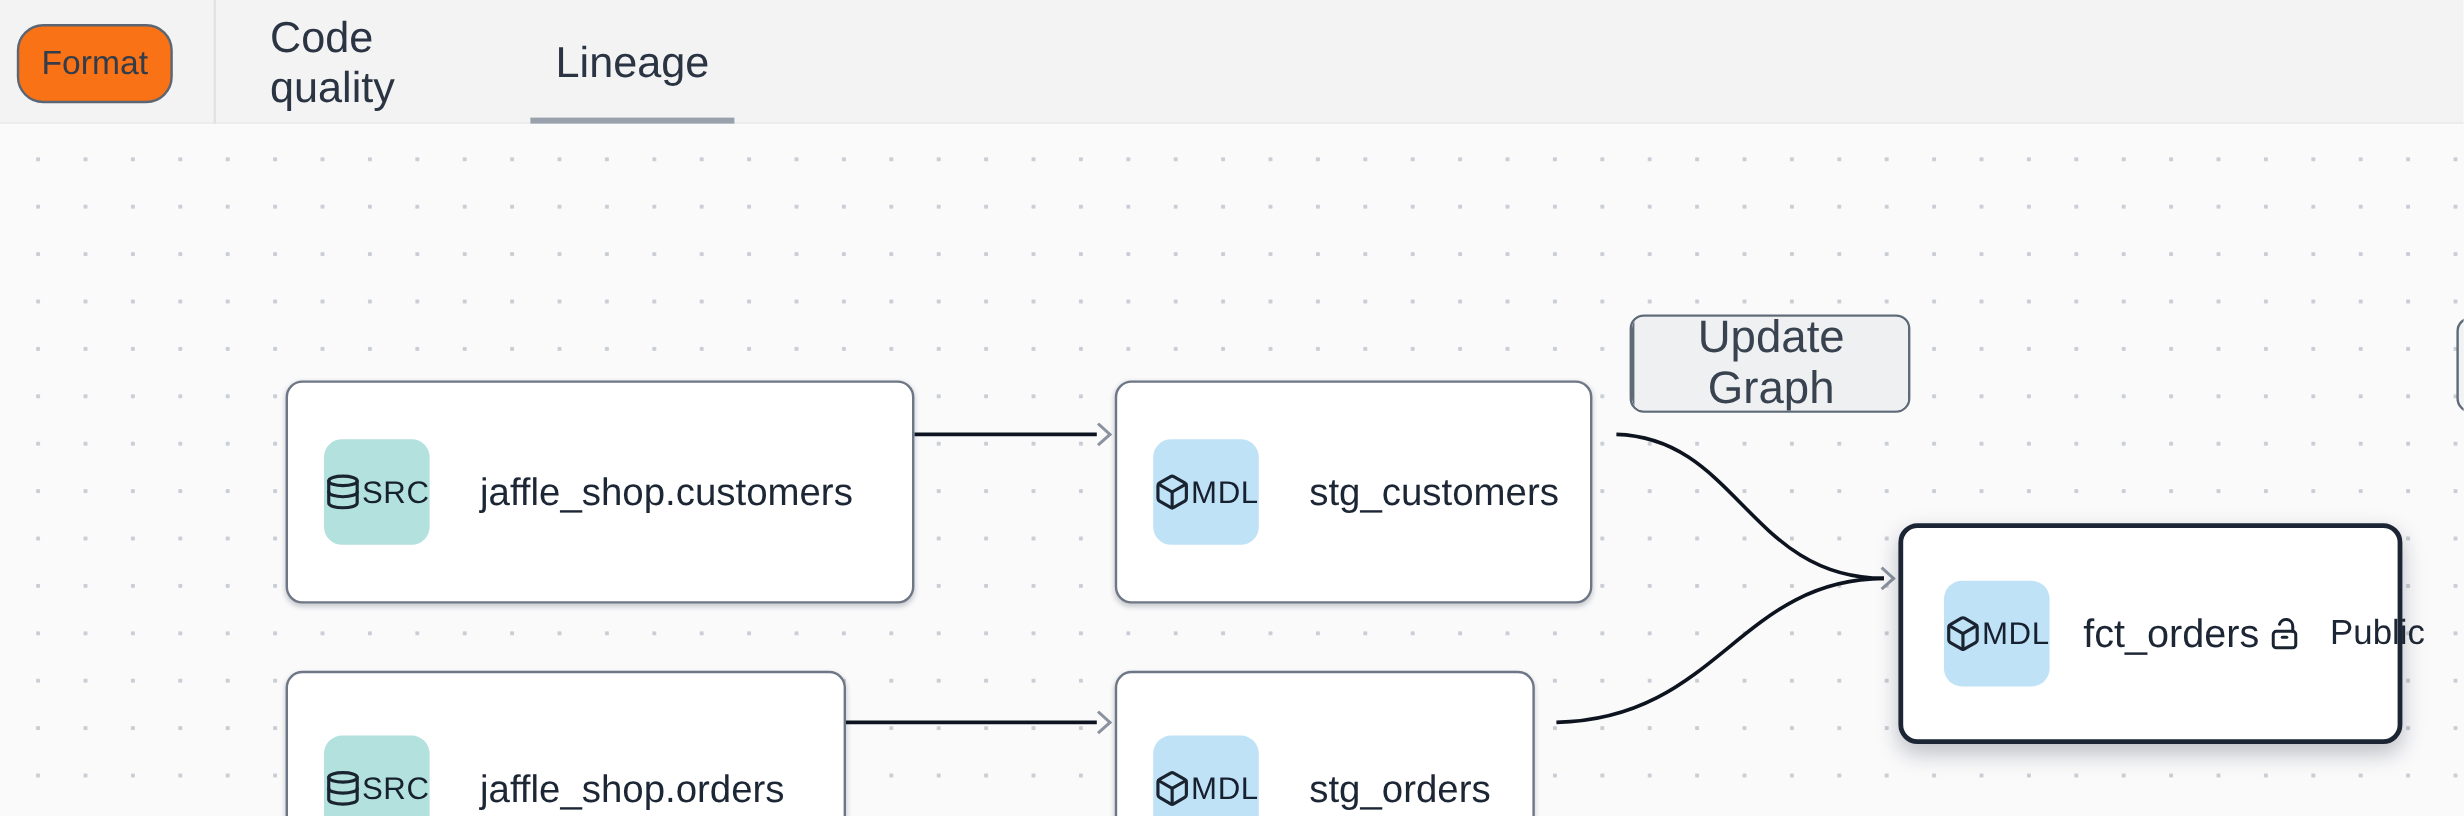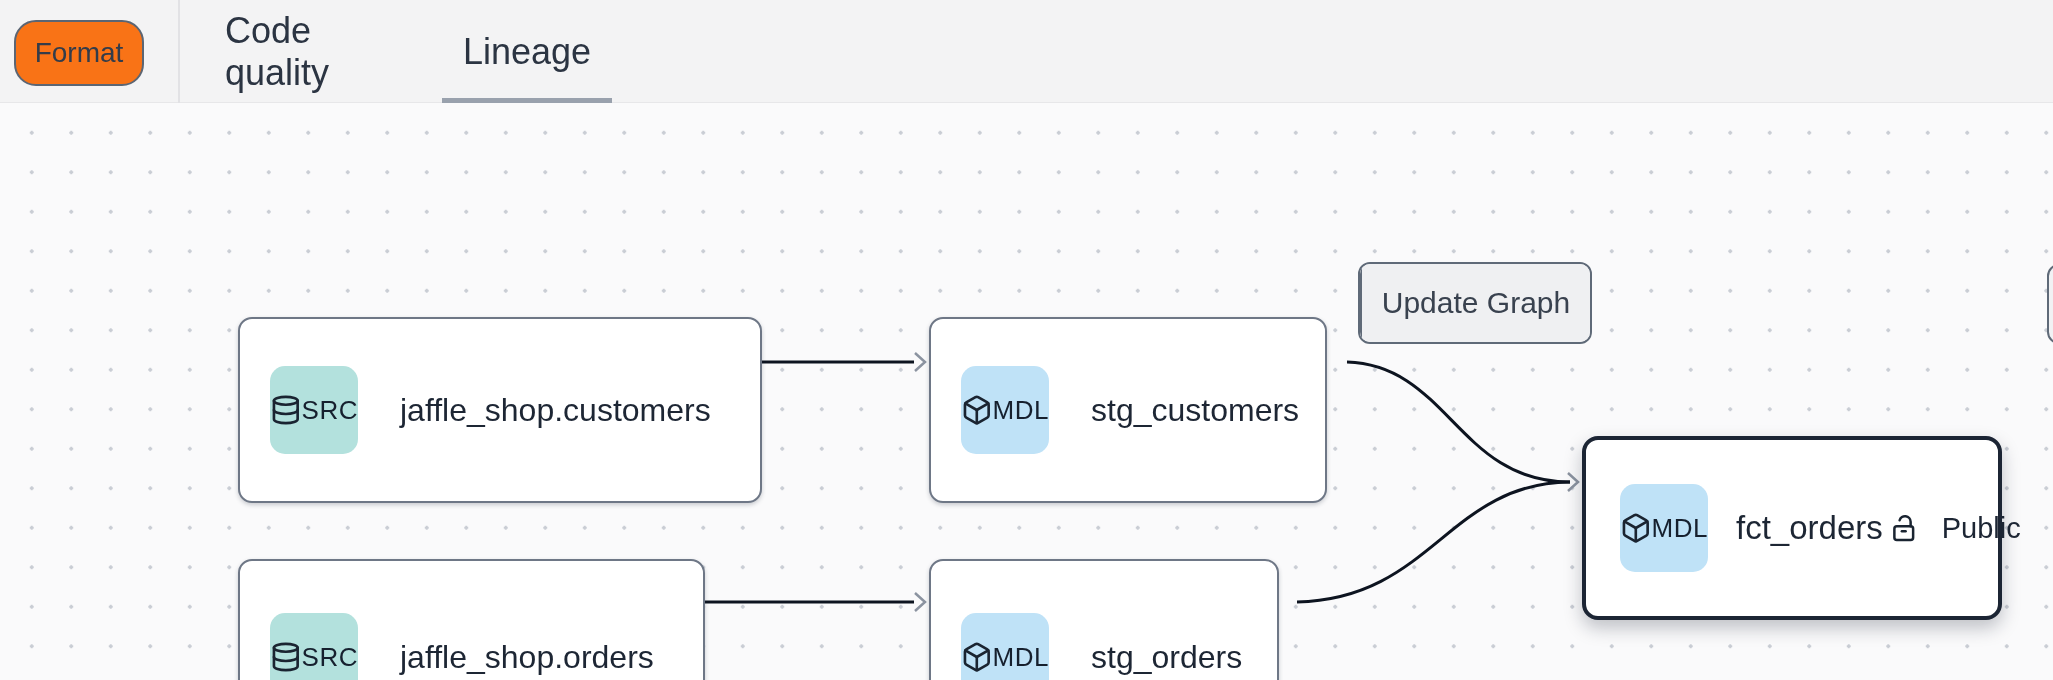--- a/index.html
+++ b/index.html
@@ -117,21 +117,21 @@
     font-family: "Liberation Sans", "DejaVu Sans", sans-serif;
     font-size: 30px; color: #222b39;
     padding: 0 20px 0 24px;
     background: #ffffff;
   }
   .update-graph-btn {
     width: 230px; height: 100%;
     background: #eff0f2;
     border: none; border-left: 2px solid #5f6a78;
     font-family: "Liberation Sans", "DejaVu Sans", sans-serif;
-    font-size: 30px; color: #39424f;
+    font-size: 38px; color: #39424f;
     display: flex; align-items: center; justify-content: center;
     cursor: pointer;
   }
   .partial-control {
     position: absolute; left: 2047px; top: 160px; width: 44px; height: 80px;
     background: #f1f2f4;
     border: 2px solid #5f6a78; border-radius: 12px;
     z-index: 4;
   }
 </style>

